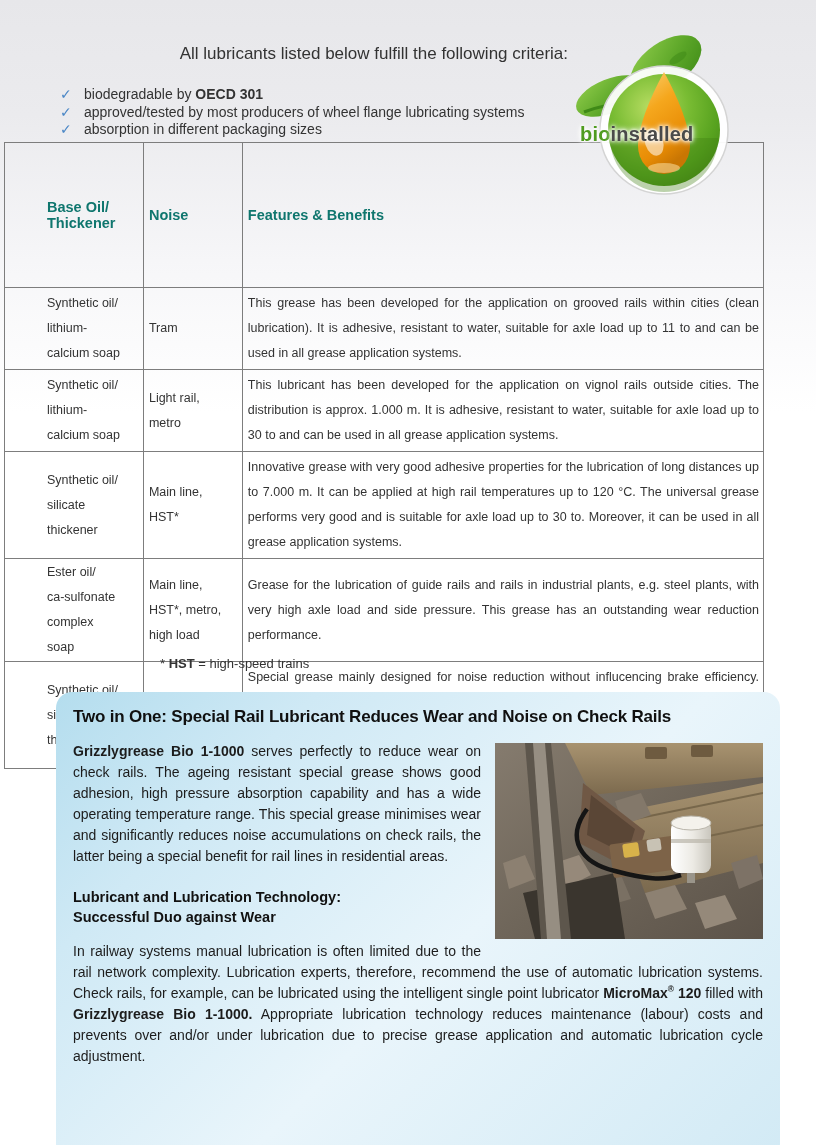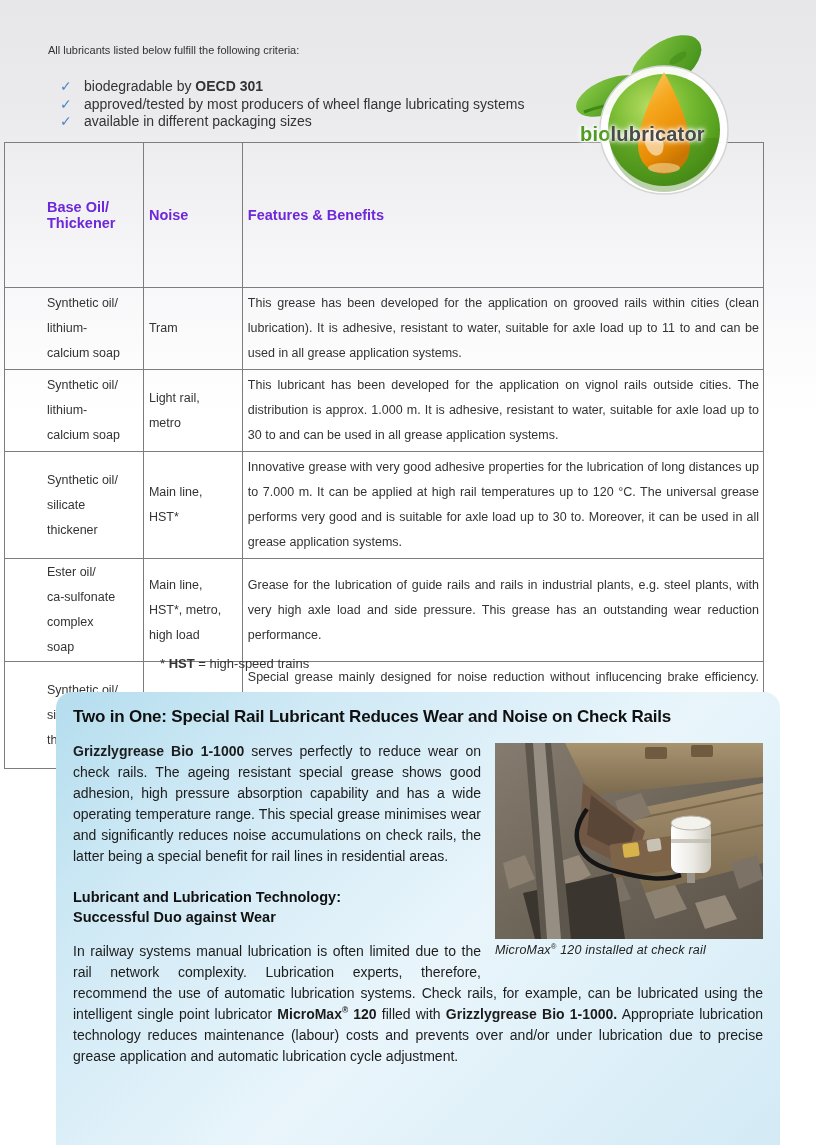--- a/index.html
+++ b/index.html
@@ -3,37 +3,37 @@
 <meta charset="utf-8">
 <style>
   html,body{margin:0;padding:0;}
   body{width:816px;height:1145px;position:relative;overflow:hidden;
        font-family:"Liberation Sans","DejaVu Sans",sans-serif;
        background:linear-gradient(180deg,#e7e7ea 0%,#ebebee 10%,#f7f7f9 24%,#ffffff 36%,#ffffff 100%);}
   #page{position:absolute;inset:0;}
 
   
   .intro{position:absolute;left:48px;top:44px;width:520px;color:#333;}
-  .intro .lead{font-size:11px;margin:0 0 22px 0;}
+  .intro .lead{font-size:17px;margin:0 0 22px 0;text-align:right;}
   .intro ul{list-style:none;margin:0;padding:0 0 0 12px;}
   .intro li{font-size:14px;line-height:17.5px;display:flex;}
   .intro .chk{width:24px;flex:0 0 24px;font-weight:bold;}
 
   
   .logo{position:absolute;left:566px;top:30px;width:234px;height:178px;z-index:6;}
   .logo svg{position:absolute;left:0;top:0;}
   .logo .word{position:absolute;left:14px;top:93px;font-size:20px;font-weight:bold;letter-spacing:.2px;
       text-shadow:0 0 3px #fff,0 0 5px #fff,0 0 7px #fff;}
 
   
   table.lub{position:absolute;left:4px;top:142px;width:760px;border-collapse:collapse;z-index:2;
       color:#333;background:transparent;}
   table.lub th,table.lub td{border:1.6px solid #7d7d7d;vertical-align:middle;}
   table.lub thead tr{height:145px;}
-  table.lub th{font-size:14.5px;text-align:left;font-weight:bold;color:#6d28d9;}
+  table.lub th{font-size:14.5px;text-align:left;font-weight:bold;color:#0f766e;}
   table.lub td{font-size:12.5px;line-height:25px;}
   table.lub col.c1{width:139px;} table.lub col.c2{width:99px;} table.lub col.c3{width:522px;}
   .cpad1{padding-left:42px;} .cpad2{padding-left:5px;padding-right:3px;}
   td.feat{text-align:justify;padding:3px 4px 3px 5px;position:relative;}
   tbody tr:nth-child(1){height:58px;} tbody tr:nth-child(2){height:60px;}
   tbody tr:nth-child(3){height:82px;} tbody tr:nth-child(4){height:76px;}
   tbody tr:nth-child(5){height:96px;}
   .db-note{position:absolute;right:4px;bottom:3px;font-weight:bold;color:#222;margin-left:34px;}
   .footnote{position:absolute;left:160px;top:656px;font-size:13px;color:#333;z-index:2;}
 
@@ -60,21 +60,21 @@
       <li>
         <span class="chk" style="color: rgb(75, 135, 198);">✓</span>
         <span><span>biodegradable by </span><span style="font-weight: bold;">OECD 301</span></span>
       </li>
       <li>
         <span class="chk" style="color: rgb(75, 135, 198);">✓</span>
         <span><span>approved/tested by most producers of wheel flange lubricating systems</span></span>
       </li>
       <li>
         <span class="chk" style="color: rgb(75, 135, 198);">✓</span>
-        <span><span>available in different packaging sizes</span></span>
+        <span><span>absorption in different packaging sizes</span></span>
       </li>
     </ul>
   </div>
 
   <div class="logo">
     <svg width="234" height="178" viewBox="0 0 234 178">
       <defs>
         <radialGradient id="gcirc" cx="38%" cy="30%" r="75%">
           <stop offset="0%" stop-color="#b8dd63"></stop>
             <stop offset="45%" stop-color="#79bc33"></stop>
@@ -105,21 +105,21 @@
       <circle cx="98" cy="100" r="64" fill="none" stroke="#d4d4d4" stroke-width="1.5"></circle>
 
       <circle cx="98" cy="100" r="56" fill="url(#gcirc)"></circle>
       <path d="M44,108 a54,54 0 0 0 108,0 z" fill="#3f7f12" opacity="0.35"></path>
 
       <path d="M98,42 C98,42 72,88 72,116 a26,28 0 0 0 52,0 C124,88 98,42 98,42 Z" fill="url(#gdrop)"></path>
       <ellipse cx="88" cy="112" rx="9" ry="14" transform="rotate(-18 88 112)" fill="#ffffff" opacity="0.55"></ellipse>
       <ellipse cx="98" cy="138" rx="16" ry="5" fill="#ffe9b0" opacity="0.5"></ellipse>
     </svg>
     <div class="word">
-      <span style="color:#4f9c20;">bio</span><span style="color:#4a4a4a;">lubricator</span>
+      <span style="color:#4f9c20;">bio</span><span style="color:#4a4a4a;">installed</span>
     </div>
   </div>
 
   <table class="lub">
     <colgroup>
         <col class="c1">
         <col class="c2">
         <col class="c3">
       </colgroup>
     <thead>
@@ -223,21 +223,20 @@
         <path d="M92,66 C70,96 86,120 120,128 C150,136 168,138 186,132" stroke="#151515" stroke-width="4.5" fill="none"></path>
 
         <g>
           <rect x="176" y="78" width="40" height="52" rx="8" fill="url(#can)"></rect>
           <ellipse cx="196" cy="80" rx="20" ry="7" fill="#f4f2ec"></ellipse>
           <ellipse cx="196" cy="80" rx="20" ry="7" fill="none" stroke="#b9b5aa" stroke-width="1"></ellipse>
           <rect x="176" y="96" width="40" height="4" fill="#b9b5aa" opacity="0.7"></rect>
           <rect x="192" y="130" width="8" height="10" fill="#9a958a"></rect>
         </g>
       </svg>
-      <figcaption><span style="font-style: italic;">MicroMax</span><sup class="s" style="font-style: italic;">®</sup><span style="font-style: italic;"> 120 installed at check rail</span></figcaption>
     </figure>
 
     <p><span style="font-weight: bold;">Grizzlygrease Bio 1-1000</span><span> serves perfectly to reduce wear on check rails. The ageing resistant special grease shows good adhesion, high pressure absorption capability and has a wide operating temperature range. This special grease minimises wear and significantly reduces noise accumulations on check rails, the latter being a special benefit for rail lines in residential areas.</span></p>
 
     <div class="sub">
       <span>Lubricant and Lubrication Technology:</span><br>
       <span>Successful Duo against Wear</span>
     </div>
 
     <p><span>In railway systems manual lubrication is often limited due to the rail network complexity. Lubrication experts, therefore, recommend the use of automatic lubrication systems. Check rails, for example, can be lubricated using the intelligent single point lubricator </span><span style="font-weight: bold;">MicroMax</span><sup class="s" style="font-weight: bold;">®</sup><span style="font-weight: bold;"> 120</span><span> filled with </span><span style="font-weight: bold;">Grizzlygrease Bio 1-1000.</span><span> Appropriate lubrication technology reduces maintenance (labour) costs and prevents over and/or under lubrication due to precise grease application and automatic lubrication cycle adjustment.</span></p>

